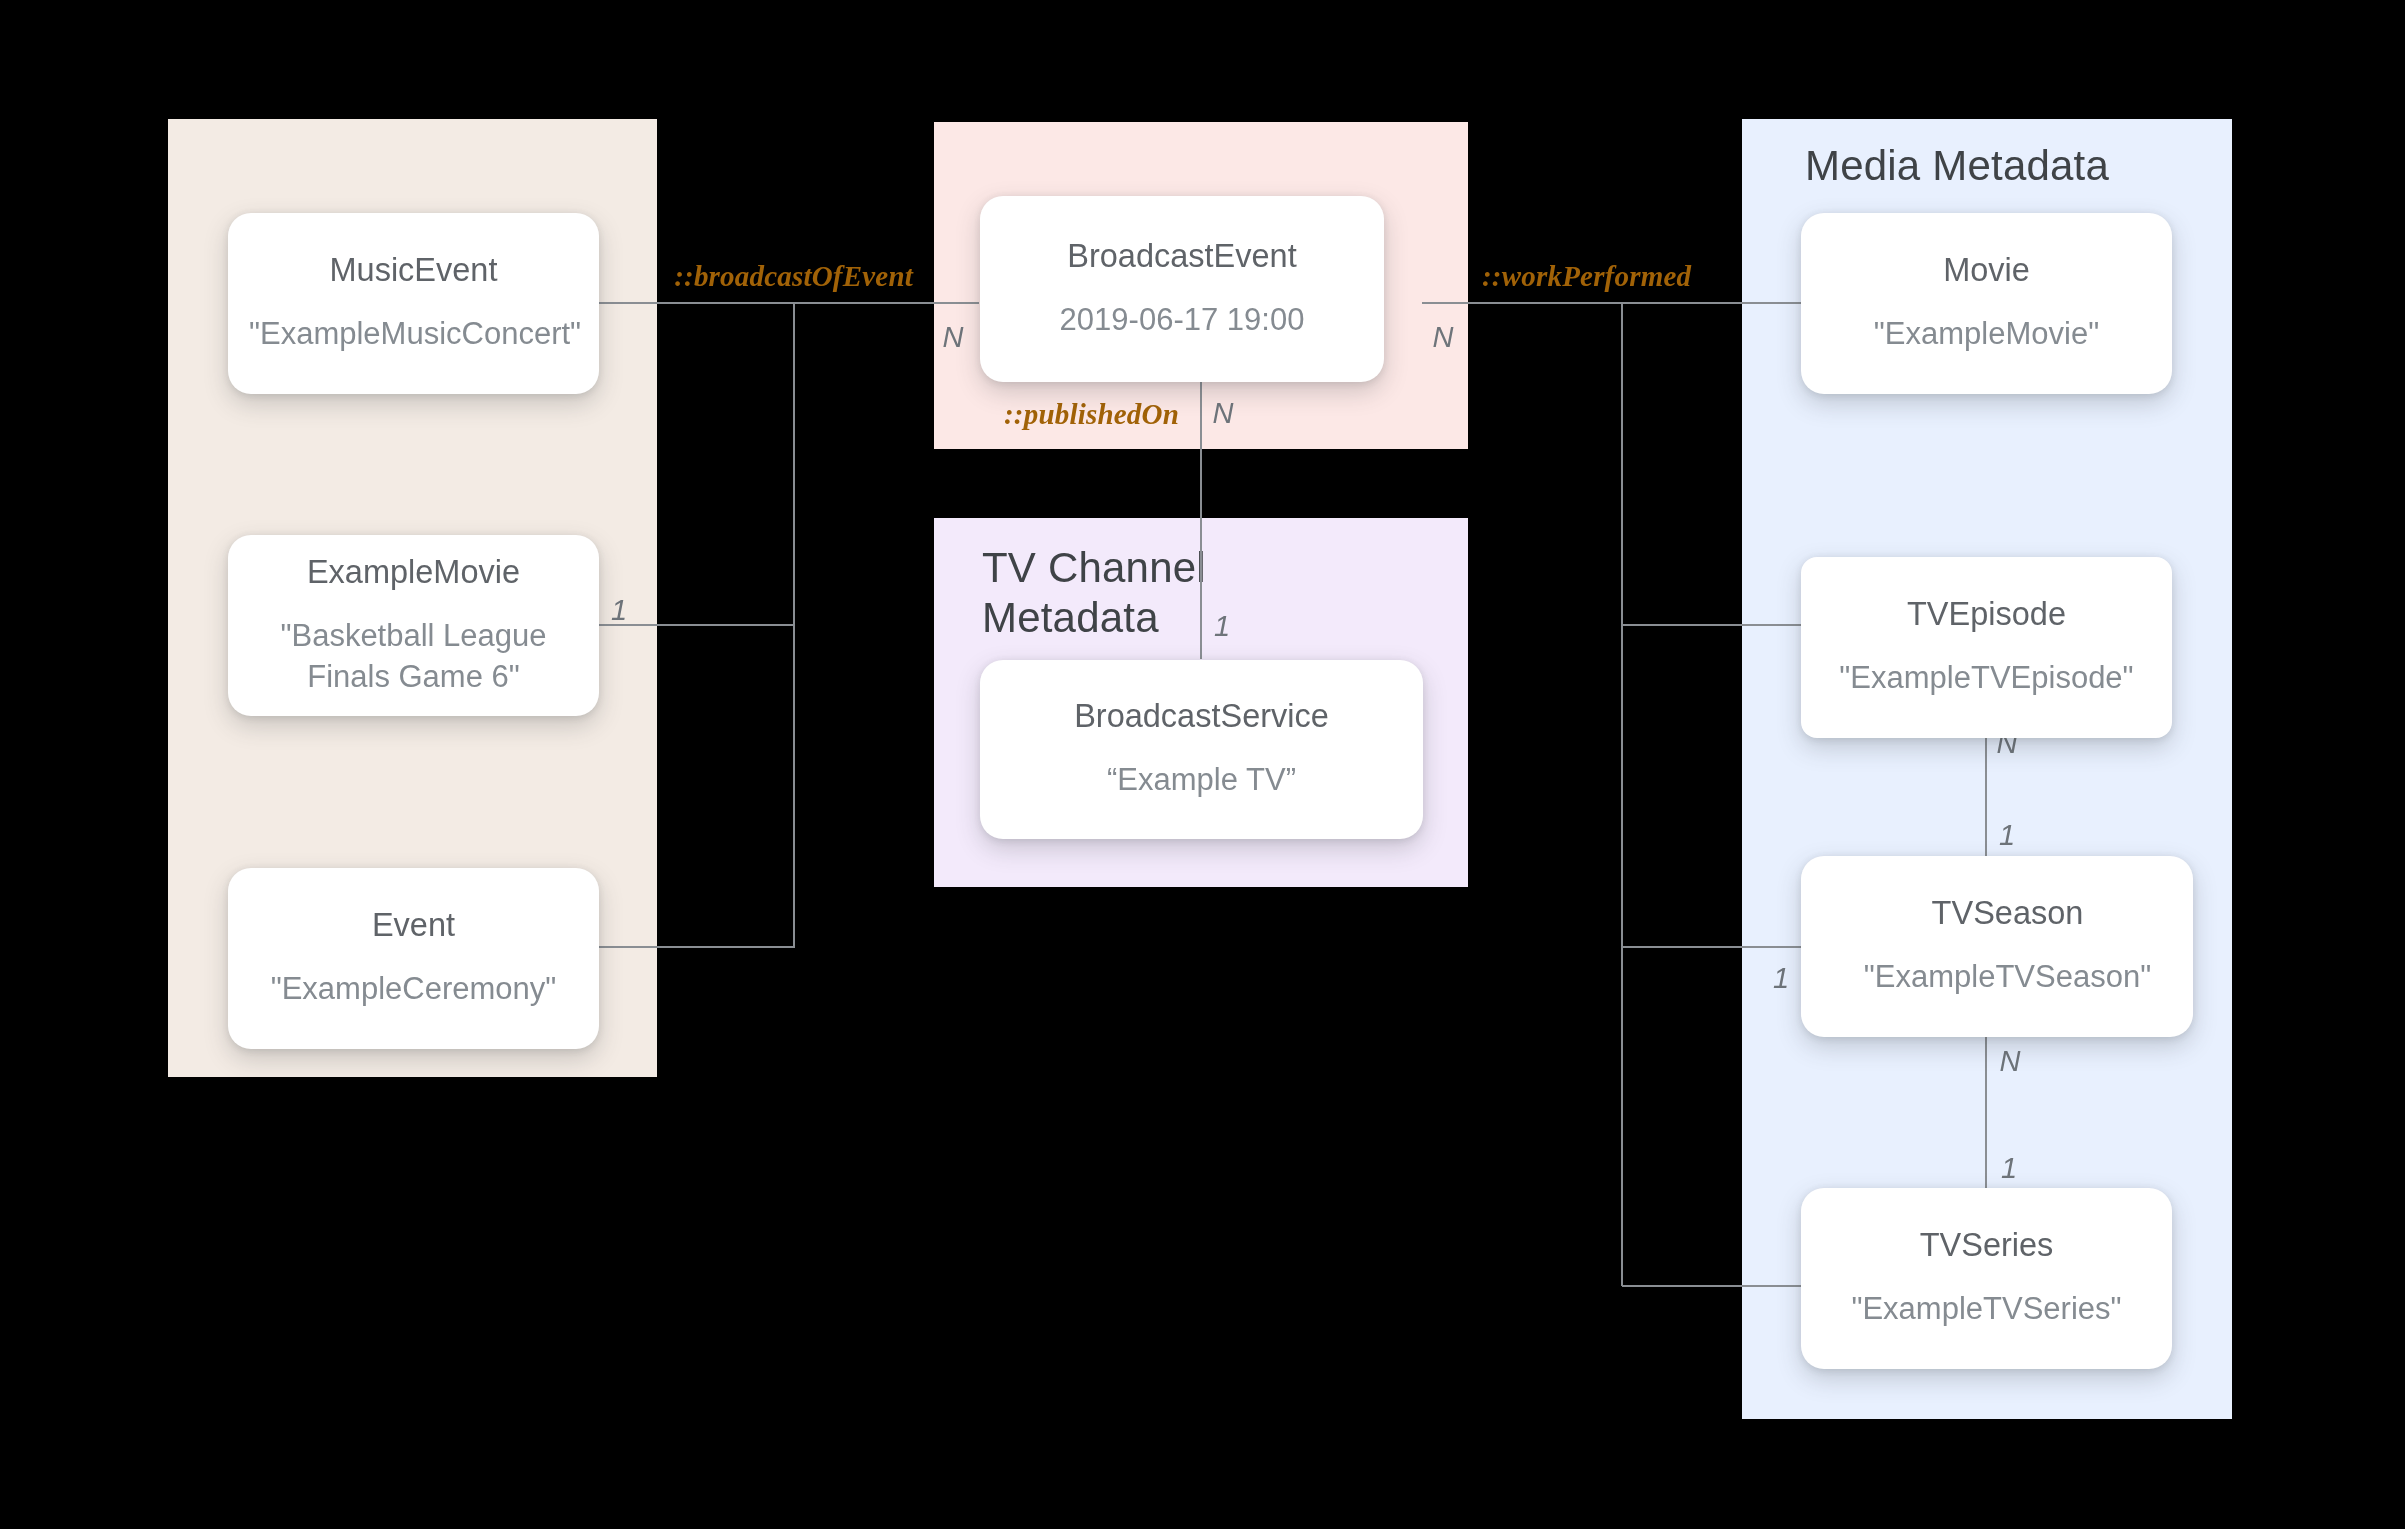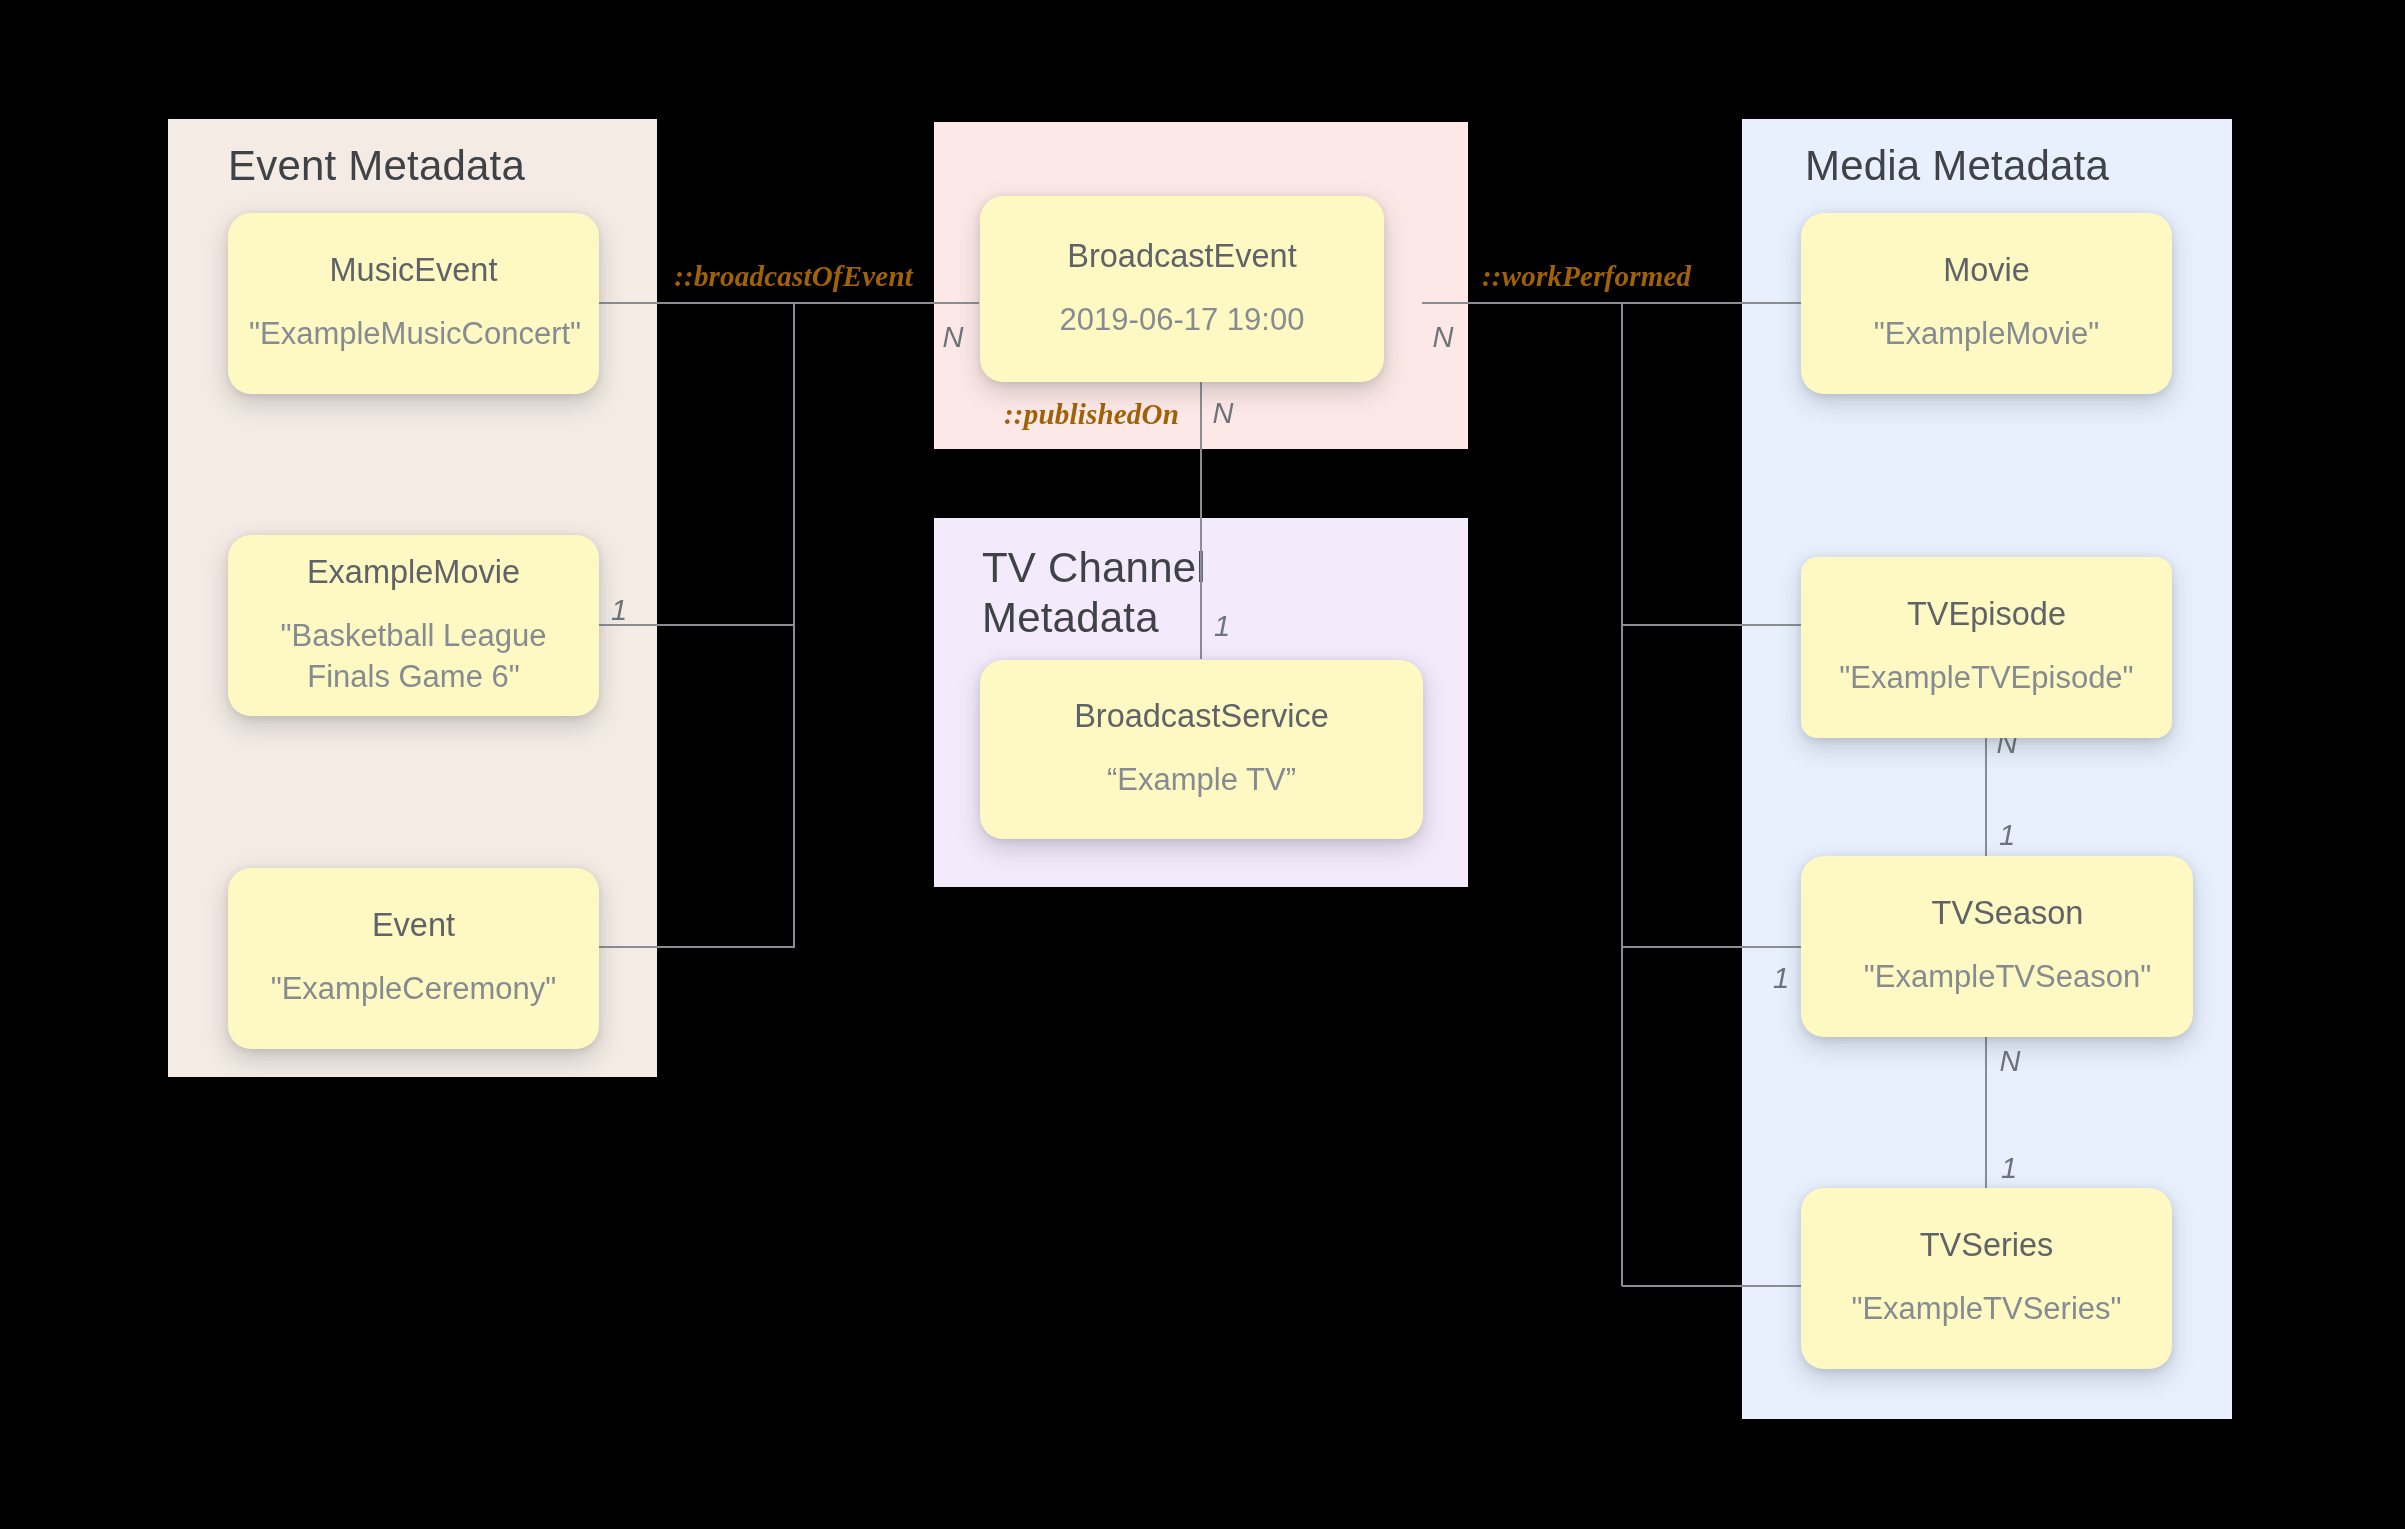--- a/index.html
+++ b/index.html
@@ -19,21 +19,21 @@
   .panel{position:absolute;}
   .panel-event{left:168px;top:119px;width:489px;height:958px;background:var(--event-panel);}
   .panel-broadcast{left:934px;top:122px;width:534px;height:327px;background:var(--broadcast-panel);}
   .panel-tvchannel{left:934px;top:518px;width:534px;height:369px;background:var(--tv-channel-panel);}
   .panel-media{left:1742px;top:119px;width:490px;height:1300px;background:var(--media-panel);}
   .panel-title{
     position:absolute;font-size:42px;line-height:1.2;color:#3F4347;
     letter-spacing:0.2px;
   }
   .card{
-    position:absolute;background:#fef9c3;border-radius:23px;
+    position:absolute;background:#ffffff;border-radius:23px;
     box-shadow:0 9.6px 25px rgba(60,64,67,0.22), 0 1.9px 7.6px rgba(60,64,67,0.12);
     display:flex;flex-direction:column;align-items:center;justify-content:center;
     gap:25px;text-align:center;
   }
   .card-side{width:371px;height:181px;}
   .card-wide{width:404px;height:186px;}
   .card-wide2{width:443px;height:179px;}
   .card-title{font-size:32.5px;color:#5F6368;}
   .card-value{font-size:31px;color:#858B91;line-height:1.3;max-width:329px;}
   .hline,.vline{position:absolute;background:var(--connector);}
@@ -52,21 +52,20 @@
 </head>
 <body>
 
 <div class="canvas">
 
   <div class="panel panel-event"></div>
   <div class="panel panel-broadcast"></div>
   <div class="panel panel-tvchannel"></div>
   <div class="panel panel-media"></div>
 
-  <div class="panel-title" style="left:228px;top:141px;">Event Metadata</div>
   <div class="panel-title" style="left:982px;top:543px;width:287px;">TV Channel Metadata</div>
   <div class="panel-title" style="left:1805px;top:141px;">Media Metadata</div>
 
   <div class="hline" style="left:599px;top:302px;width:380px;"></div>
   <div class="vline" style="left:793px;top:302px;height:646px;"></div>
   <div class="hline" style="left:599px;top:624px;width:195px;"></div>
   <div class="hline" style="left:599px;top:946px;width:195px;"></div>
   <div class="hline" style="left:1422px;top:302px;width:379px;"></div>
   <div class="vline" style="left:1621px;top:302px;height:984px;"></div>
   <div class="hline" style="left:1622px;top:624px;width:179px;"></div>

